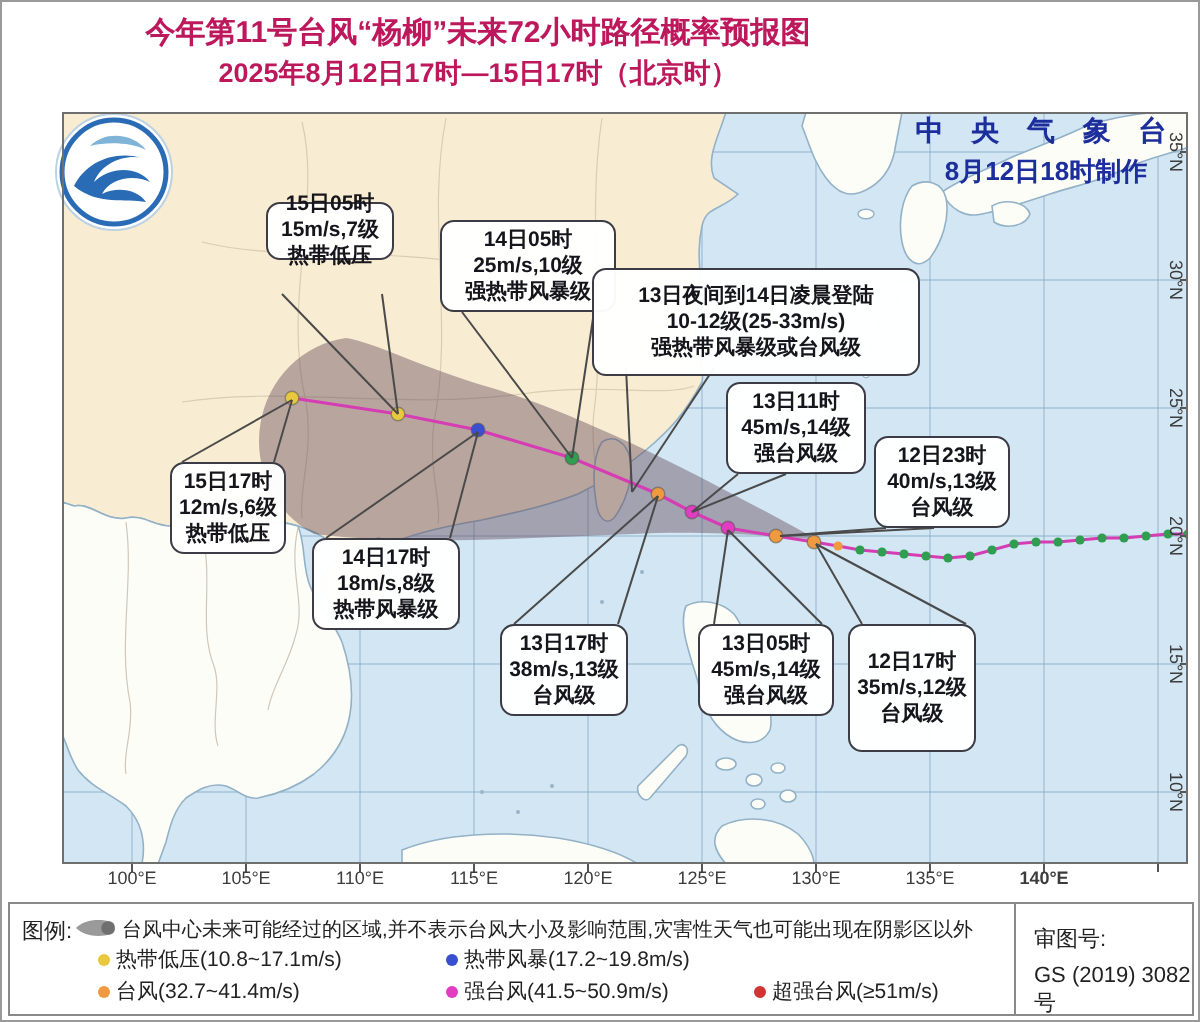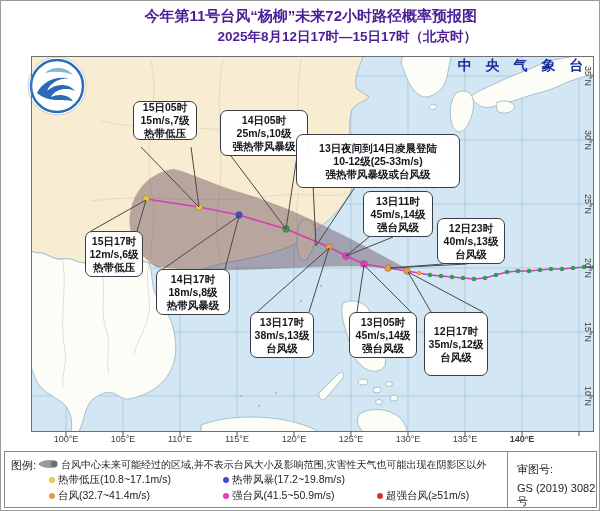--- a/index.html
+++ b/index.html
@@ -1,17 +1,17 @@
 <!DOCTYPE html>
 <html><head>
 <meta charset="utf-8">
 <style>
   html,body{margin:0;padding:0;background:#fff;}
   #page{position:relative;width:600px;height:511px;background:#fff;border:1px solid #9a9a9a;box-sizing:border-box;overflow:hidden;font-family:"Liberation Sans",sans-serif;}
-  .title-line{position:absolute;left:0;width:476px;text-align:right;color:#4c1d95;font-weight:bold;}
+  .title-line{position:absolute;left:0;width:476px;text-align:center;color:#be185d;font-weight:bold;}
   #title1{top:6px;font-size:15px;}
   #title2{top:27px;font-size:13.5px;}
   #map-frame{position:absolute;left:30px;top:55px;width:563px;height:376px;border:1px solid #6f6f6f;box-sizing:border-box;}
   #big-svg{position:absolute;left:0;top:0;width:600px;height:511px;}
   .agency{position:absolute;text-align:center;color:#1c2d9c;font-weight:bold;}
   #agency1{left:452px;top:56px;width:140px;font-size:14px;letter-spacing:5px;}
   #agency2{left:452px;top:76px;width:140px;font-size:13px;}
   .callout{position:absolute;background:rgba(255,255,255,.97);border:1.2px solid #3c3c46;border-radius:7px;
     font-weight:bold;font-size:10.5px;line-height:13px;text-align:center;color:#15151b;
     display:flex;flex-direction:column;justify-content:center;padding:2px 3px;box-sizing:border-box;z-index:5;}
@@ -223,22 +223,23 @@
       <circle cx="56" cy="85" r="29" fill="#ffffff" stroke="#bcd2e2" stroke-width="1"></circle>
       <circle cx="56" cy="85" r="26" fill="#ffffff" stroke="#2a6bb5" stroke-width="2.5"></circle>
       <path d="M36,92 C42,80 56,74 70,78 C62,76 50,80 46,90 C54,82 68,82 74,90 C66,86 54,88 50,96 C58,92 68,94 72,100 C62,98 48,102 36,92 Z" fill="#2a6bb5"></path>
       <path d="M44,72 C52,64 66,66 72,74 C64,70 52,70 44,72 Z" fill="#7fb3d8"></path>
     </g>
   </svg>
 
   <div id="map-frame"></div>
 
   <div class="agency" id="agency1">中 央 气 象 台</div>
-
-  <div class="callout" style="left:132px;top:100px;width:64px;height:39px;">
+  <div class="agency" id="agency2">8月12日18时制作</div>
+
+  <div class="callout" style="left:132px;top:100px;width:64px;height:29px;">
     <span>15日05时</span>
     <span>15m/s,7级</span>
     <span>热带低压</span>
   </div>
   <div class="callout" style="left:219px;top:109px;width:88px;height:46px;align-items:center;">
     <span>14日05时</span>
     <span>25m/s,10级</span>
     <span>强热带风暴级</span>
   </div>
   <div class="callout" style="left:295px;top:133px;width:164px;height:54px;">

